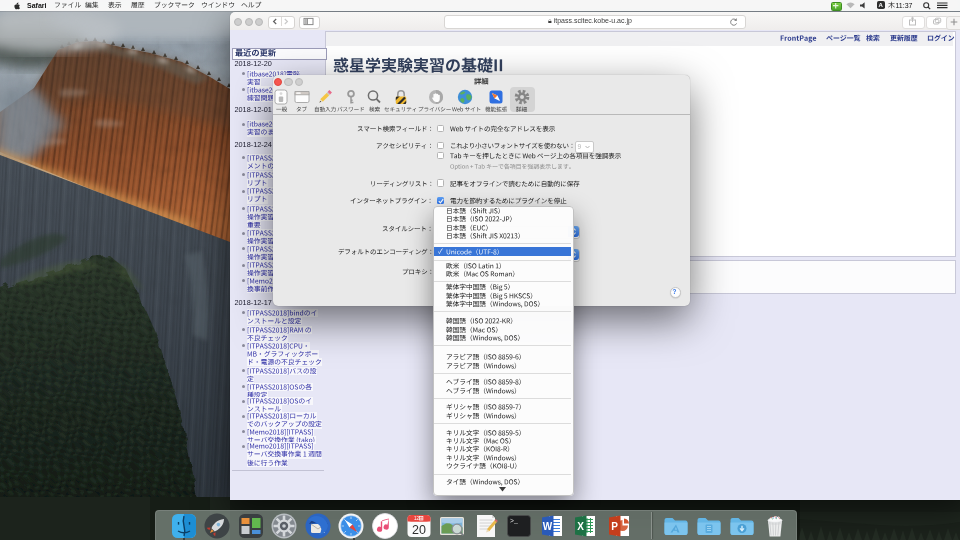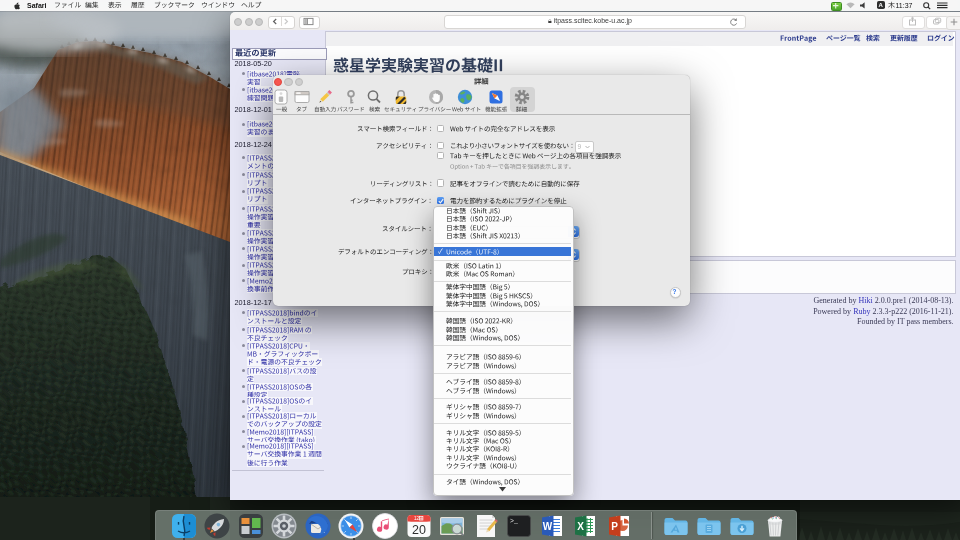--- a/index.html
+++ b/index.html
@@ -393,21 +393,20 @@
       </g>
     </svg>
     <div class="abs" style="left:716px;top:3.5px;width:24px;height:12px;background:#f5f4f3;border:1px solid #dcdad8;border-radius:3px 0 0 3px"></div>
     <svg class="abs" style="left:716px;top:3.5px" width="24" height="12">
       <path d="M8 2.7 V9.3 M4.7 6 H11.3" stroke="#909090" stroke-width="1.1"></path>
     </svg>
     <div class="abs" style="left:0;top:18px;width:740px;height:470px;background:#e7e7f6;overflow:hidden">
       <div class="abs" style="left:94.5px;top:1.0px;width:629.5px;height:224.0px;background:#fff;border:1px solid #c8c8d8"></div>
       <div class="abs" style="left:95.5px;top:2.0px;width:627.5px;height:14px;background:#f0f0f2"></div>
       <div class="abs" style="left:94.5px;top:230.0px;width:629.5px;height:32.0px;background:#fcfcfd;border:1px solid #c8c8d8"></div>
-      <div class="abs" style="right:16.5px;top:266.0px;font:8px/10.6px 'Liberation Serif',serif;color:#3a3a56;text-align:right">Generated by <span style="color:#3333bb">Hiki</span> 2.0.0.pre1 (2014-08-13).<br>Powered by <span style="color:#3333bb">Ruby</span> 2.3.3-p222 (2016-11-21).<br>Founded by IT pass members.</div>
       <svg style="position:absolute;left:549.8px;top:3.6px;overflow:visible;" width="38" height="9">
         <g fill="#2b3a8c" transform="translate(0,6.74) scale(0.01420)">
           <use href="#g0"></use>
           <use href="#g1" x="292"></use>
           <use href="#g2" x="510"></use>
           <use href="#g3" x="824"></use>
           <use href="#g4" x="1144"></use>
           <use href="#g5" x="1354"></use>
           <use href="#g6" x="1688"></use>
           <use href="#g7" x="1984"></use>
@@ -464,21 +463,21 @@
       <div class="abs" style="left:1.5px;top:17.5px;width:93.0px;height:10.5px;background:#fbfbfd;border:1px solid #9c9cb8"></div>
       <svg style="position:absolute;left:5.0px;top:18.2px;overflow:visible;" width="43" height="11">
         <g fill="#2a3668" transform="translate(0,7.79) scale(0.01640)">
           <use href="#g34"></use>
           <use href="#g35" x="500"></use>
           <use href="#g30" x="1000"></use>
           <use href="#g16" x="1500"></use>
           <use href="#g17" x="2000"></use>
         </g>
       </svg>
-      <div class="abs" style="left:4.5px;top:29.0px;font:7.3px 'Liberation Sans',sans-serif;color:#1c1c2e">2018-05-20</div>
+      <div class="abs" style="left:4.5px;top:29.0px;font:7.3px 'Liberation Sans',sans-serif;color:#1c1c2e">2018-12-20</div>
       <div class="abs" style="left:4.5px;top:75.3px;font:7.3px 'Liberation Sans',sans-serif;color:#1c1c2e">2018-12-01</div>
       <div class="abs" style="left:4.5px;top:110.3px;font:7.3px 'Liberation Sans',sans-serif;color:#1c1c2e">2018-12-24</div>
       <div class="abs" style="left:4.5px;top:268px;font:7.3px 'Liberation Sans',sans-serif;color:#1c1c2e">2018-12-17</div>
       <div class="abs" style="left:11.5px;top:42.1px;width:3px;height:3px;border-radius:50%;background:#8a8a9a"></div>
       <div class="abs" style="left:16.5px;top:39.5px;width:53.7px;height:8.3px;background:#f7f7fb"></div>
       <svg style="position:absolute;left:17.0px;top:39.6px;overflow:visible;" width="54" height="9">
         <g fill="#2d2da6" transform="translate(0,6.46) scale(0.01360)">
           <use href="#g36"></use>
           <use href="#g37" x="169"></use>
           <use href="#g38" x="306"></use>

